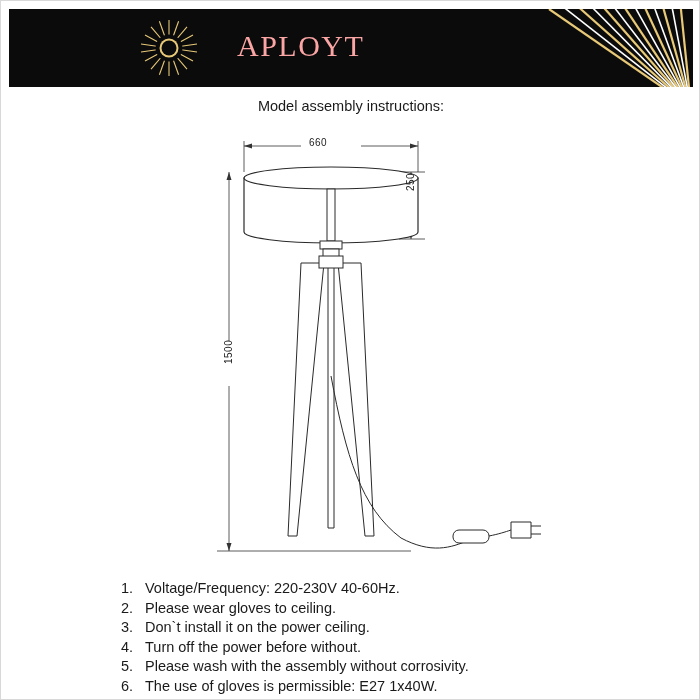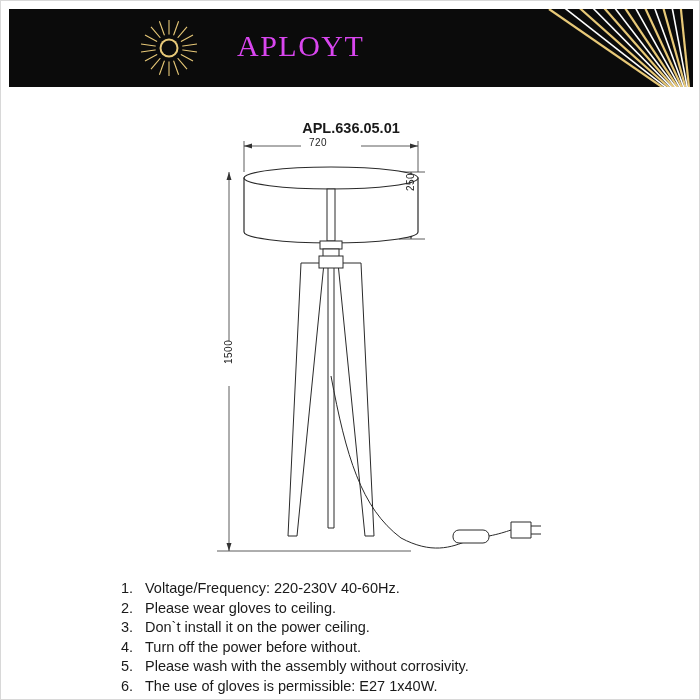--- a/index.html
+++ b/index.html
@@ -36,21 +36,21 @@
     position: absolute;
     left: 130px;
     top: 9px;
     width: 60px;
     height: 60px;
   }
   .brand-name {
     position: absolute;
     left: 228px;
     top: 20px;
-    color: #d946ef;
+    color: #fca5a5;
     font-size: 30px;
     letter-spacing: 1.5px;
     font-family: "Liberation Serif", serif;
   }
   .fan {
     position: absolute;
     right: -20px;
     top: -40px;
     width: 260px;
     height: 150px;
@@ -183,25 +183,25 @@
         <line x1="238" y1="138" x2="104" y2="33"></line>
         <line x1="238" y1="138" x2="121" y2="20"></line>
         <line x1="238" y1="138" x2="141" y2="12"></line>
         <line x1="238" y1="138" x2="164" y2="6"></line>
         <line x1="238" y1="138" x2="188" y2="2"></line>
         <line x1="238" y1="138" x2="212" y2="1"></line>
       </g>
     </svg>
   </div>
 
-  <div class="model-code">APL.636.05.01</div>
+  <div class="title">Model assembly instructions:</div>
 
   <div class="drawing">
 
-    <div class="dim-label dim-450">720</div>
+    <div class="dim-label dim-450">660</div>
     <div class="dim-label dim-250">250</div>
     <div class="dim-label dim-1500">1500</div>
 
     <svg width="700" height="430" viewBox="0 0 700 430">
 
       <g stroke="#333" stroke-width="0.8">
         <line x1="243" y1="10" x2="300" y2="10"></line>
         <line x1="360" y1="10" x2="417" y2="10"></line>
         <line x1="243" y1="5" x2="243" y2="36"></line>
         <line x1="417" y1="5" x2="417" y2="36"></line>

